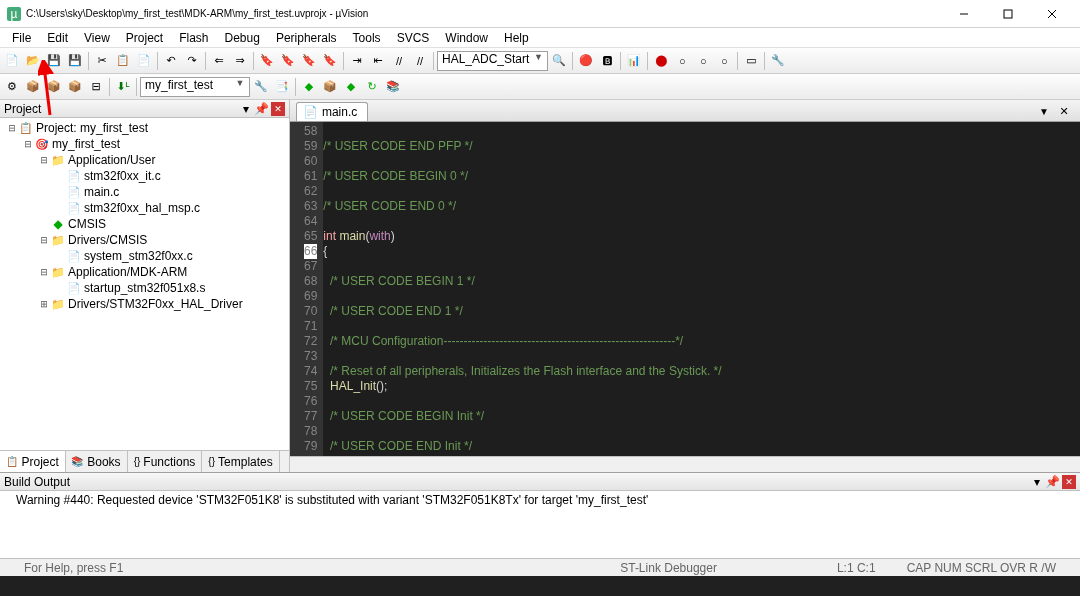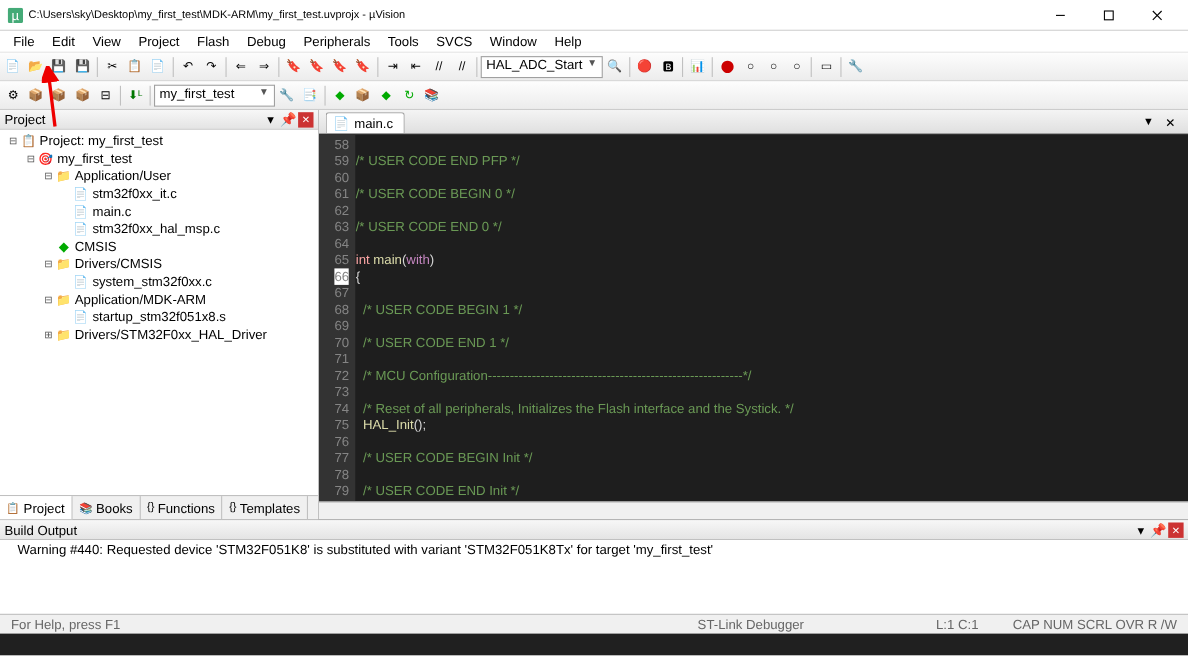--- a/index.html
+++ b/index.html
@@ -40,21 +40,21 @@
 .code div{height:15px;line-height:15px;white-space:pre}
 .c-comment{color:#6A9955}
 .c-keyword{color:#fca5a5}
 .c-func{color:#dcdcaa}
 .c-param{color:#c586c0}
 .c-punct{color:#d4d4d4}
 .hscroll{height:16px;background:#f0f0f0;border-top:1px solid #c0c0c0}
 .buildout{border-top:1px solid #a0a0a0}
 .buildout .panelhdr{}
 .buildbody{background:#fff;font-family:Consolas,monospace;font-size:12px;padding:2px 16px;height:60px;overflow:auto}
-.statusbar{position:absolute;bottom:20px;left:0;right:0;height:18px;background:#f0f0f0;border-top:1px solid #c0c0c0;display:flex;align-items:center;padding:0 10px;font-size:11px;color:#666}
+.statusbar{position:absolute;bottom:20px;left:0;right:0;height:18px;background:#f0f0f0;border-top:1px solid #c0c0c0;display:flex;align-items:center;padding:0 24px;font-size:11px;color:#666}
 .statusbar .sp{flex:1}
 .taskbar{position:absolute;bottom:0;left:0;right:0;height:20px;background:#202020}
 .arrow{position:absolute;top:60px;left:38px;pointer-events:none;z-index:100}
 svg{display:block}
 </style>
 </head>
 <body>
 
 <div class="titlebar">
   <div class="app-icon">

